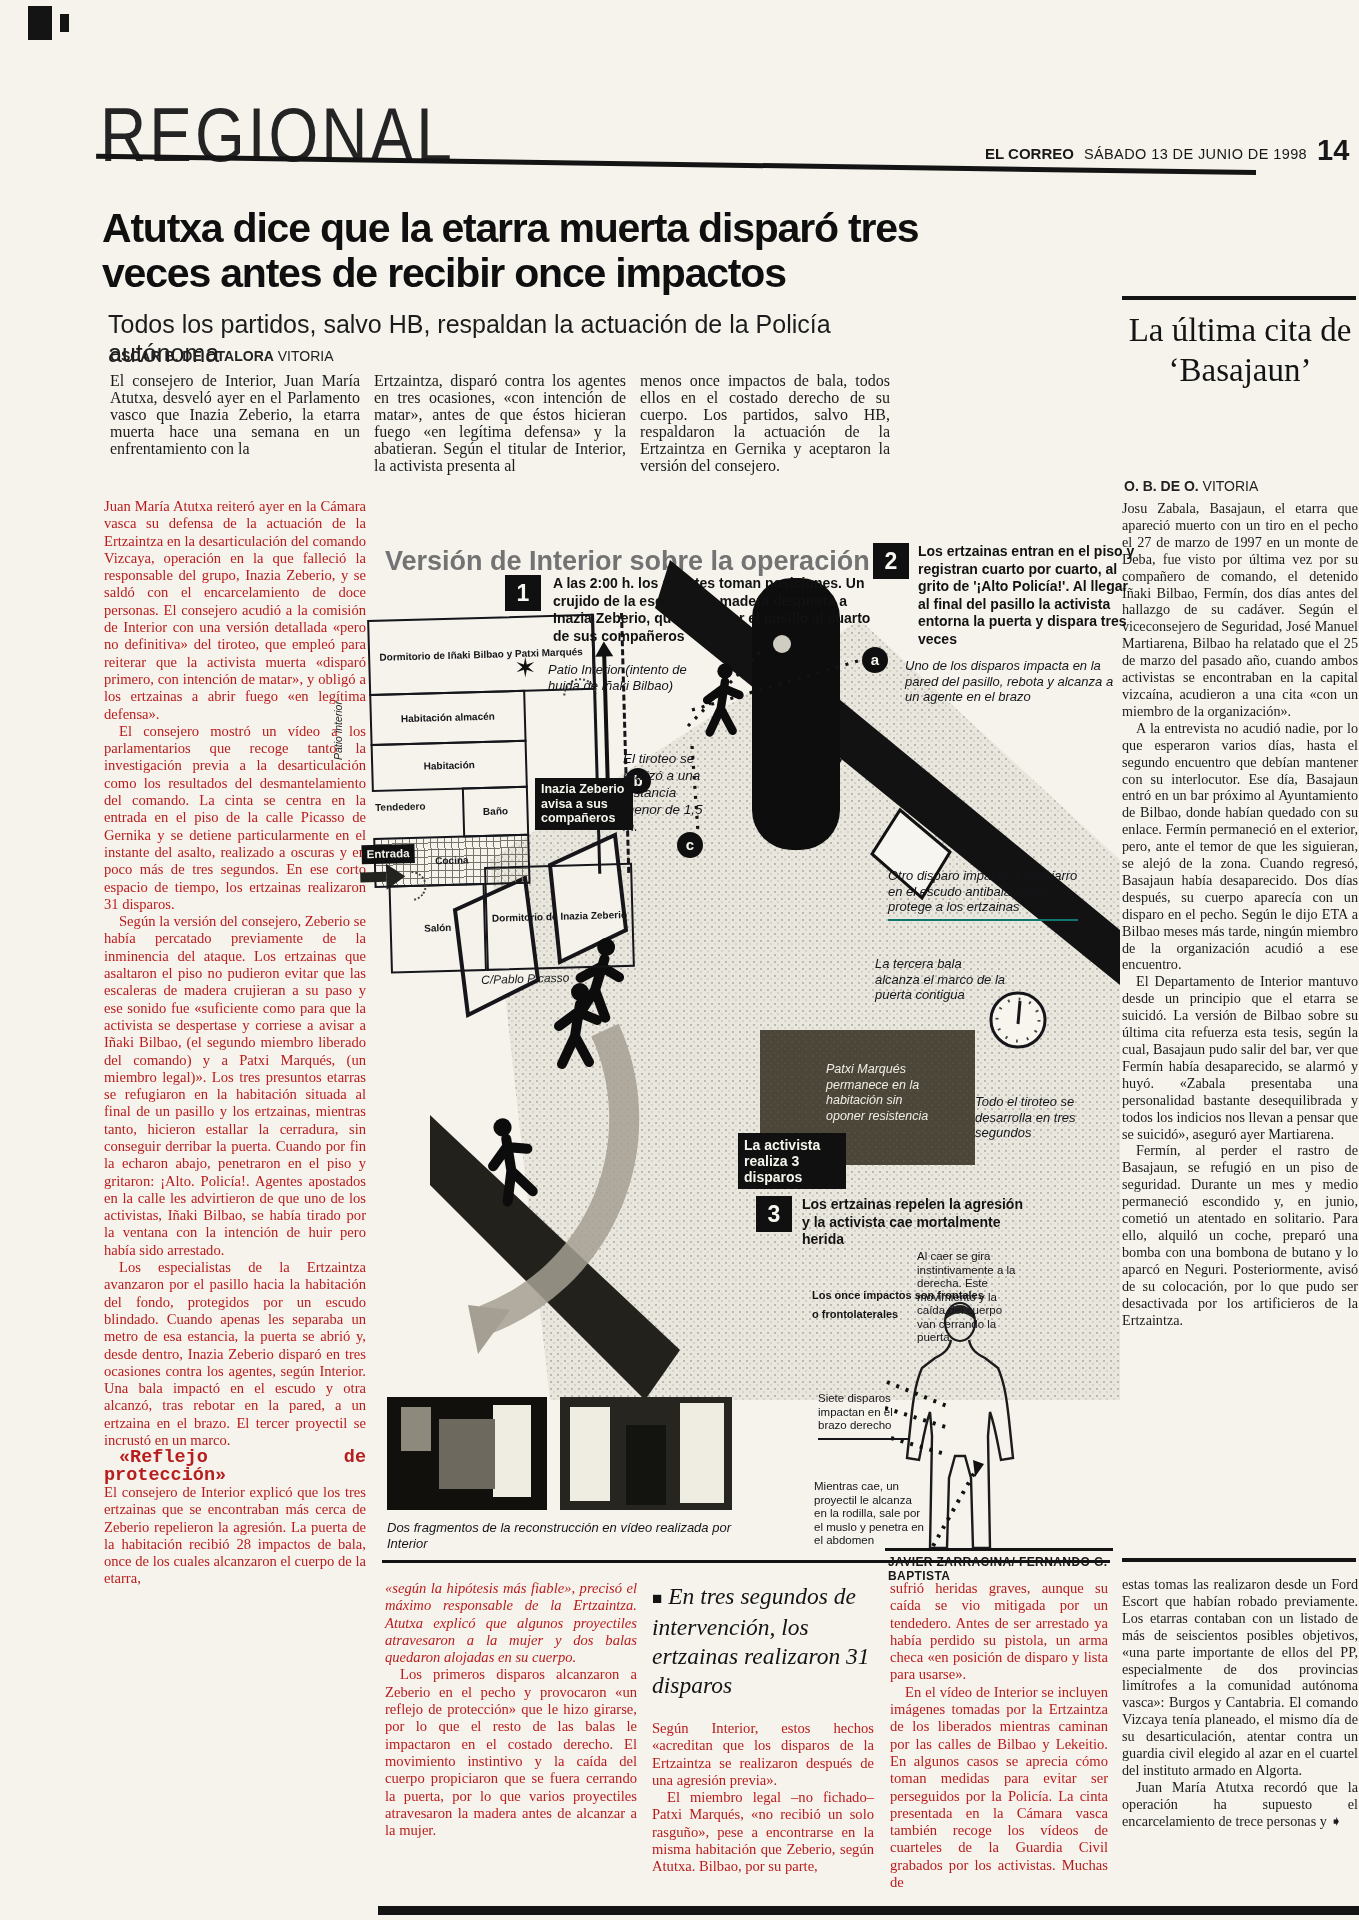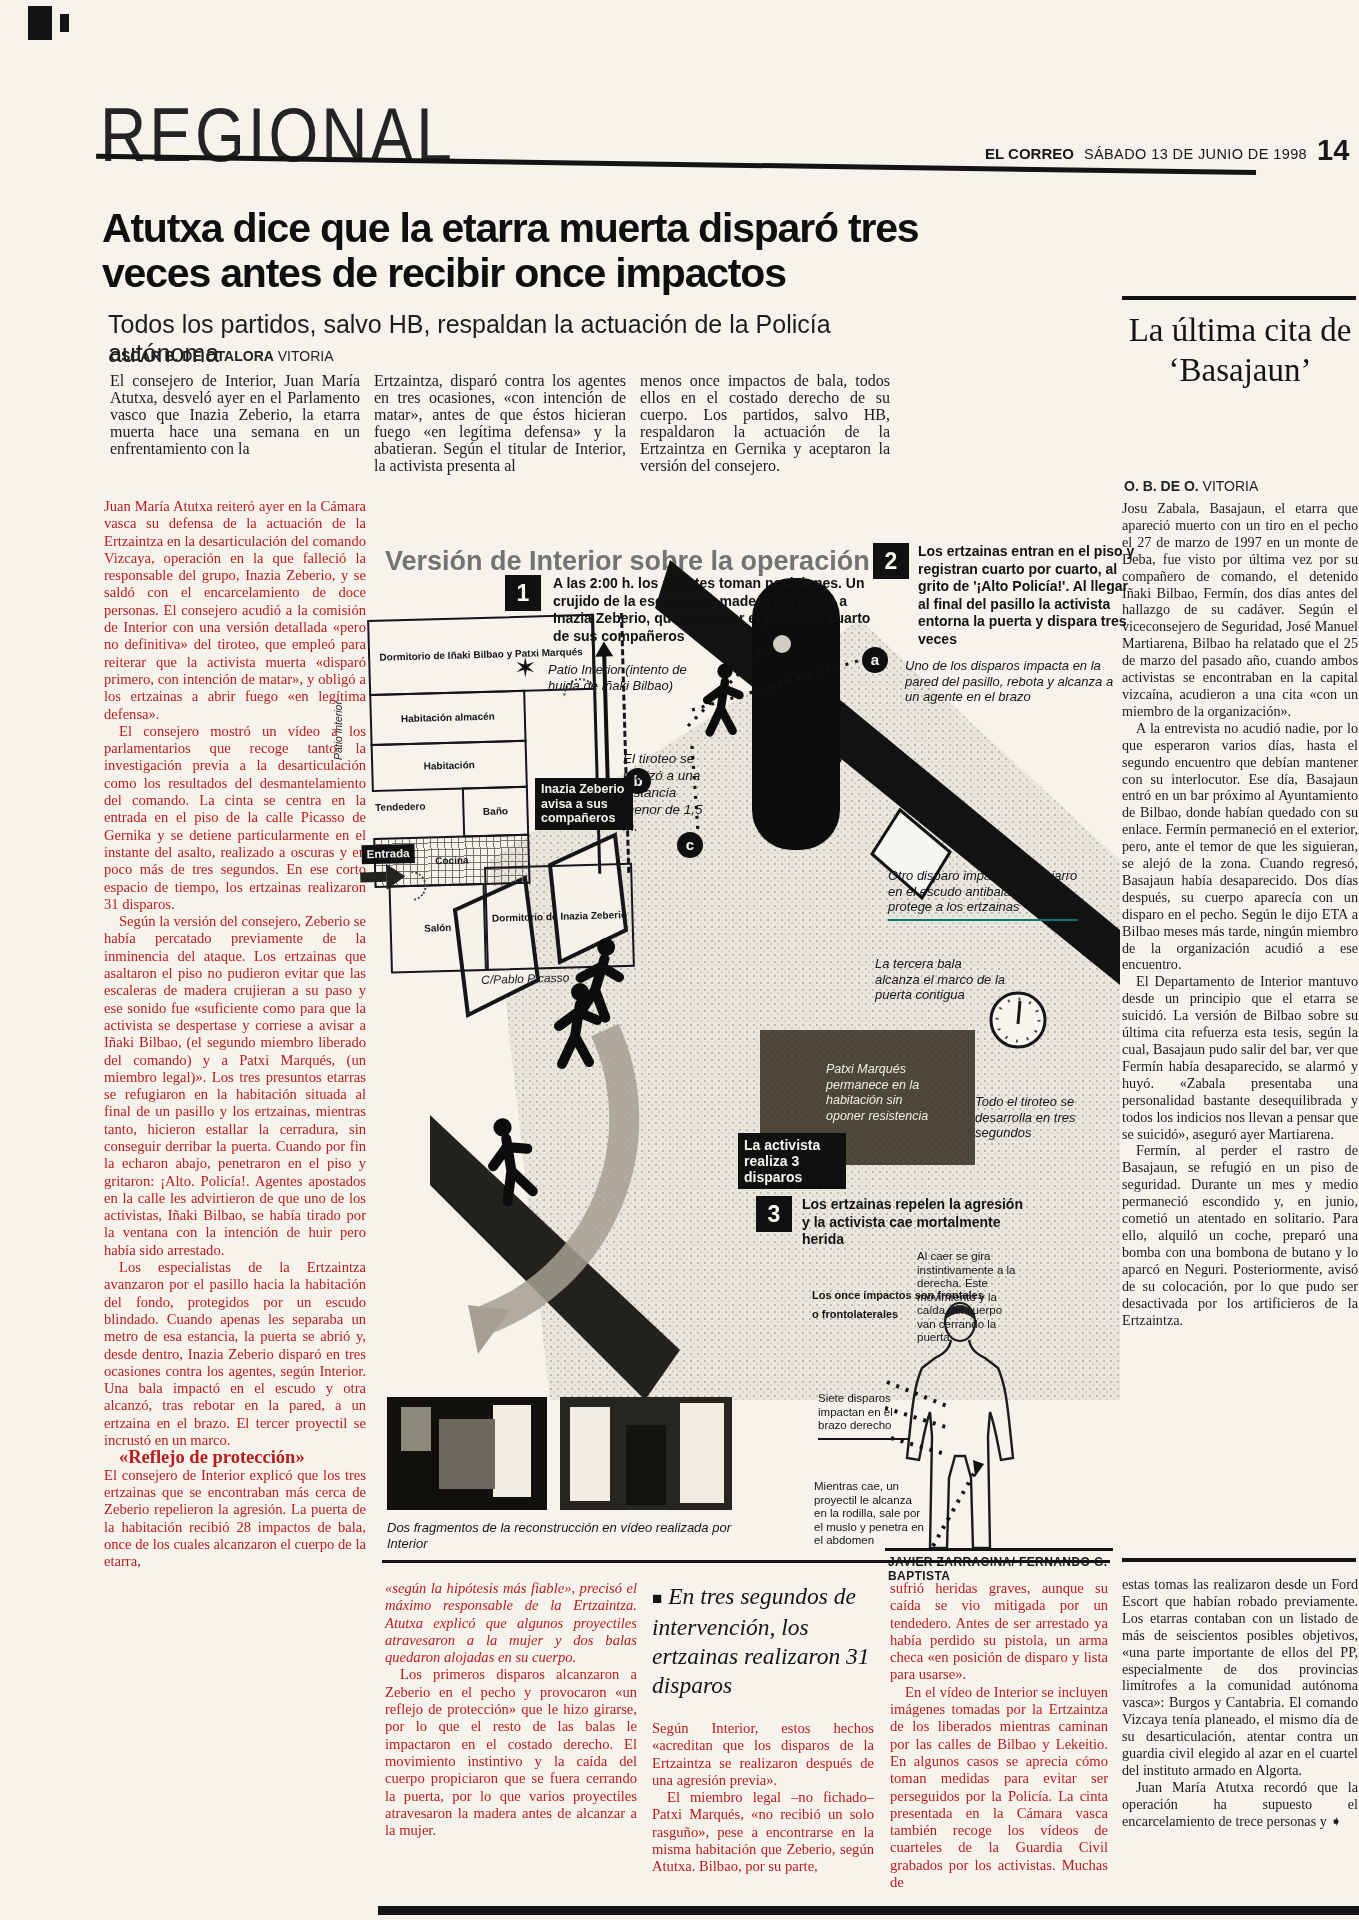--- a/index.html
+++ b/index.html
@@ -20,21 +20,21 @@
   .headline{position:absolute;left:102px;top:206px;width:832px;font-family:"Liberation Sans",sans-serif;
      font-weight:bold;font-size:41px;line-height:45px;letter-spacing:-1.2px;color:#0f0f0f;}
   .subheadline{position:absolute;left:108px;top:310px;width:800px;font-family:"Liberation Sans",sans-serif;
      font-size:25px;color:#1c1c1c;}
   .byline{position:absolute;font-family:"Liberation Sans",sans-serif;font-size:14px;color:#222;}
   .byline .who{font-weight:bold;text-align:right;}
   .lead{position:absolute;top:372px;font-size:16px;line-height:17px;text-align:justify;}
   .body-col{position:absolute;font-size:14.6px;line-height:17.3px;text-align:justify;color:#b91c1c;}
   .body-col p{margin:0;text-indent:15px;}
   .body-col p.first{text-indent:0;}
-  .colsubhead{font-family:Liberation Serif, serif;font-weight:bold;font-size:18.5px;margin:10px 0 4px;text-indent:0;}
+  .colsubhead{font-family:Liberation Mono, monospace;font-weight:bold;font-size:18.5px;margin:10px 0 4px;text-indent:0;}
   
   .info-title{position:absolute;left:385px;top:546px;font-family:"Liberation Sans",sans-serif;
      font-weight:bold;font-size:27px;color:#737373;}
   .stepnum{position:absolute;width:36px;height:36px;background:#101010;color:#f7f6ef;
      font:bold 23px/36px "Liberation Sans",sans-serif;text-align:center;z-index:6;}
   .steptxt{position:absolute;font:bold 14px/17.5px "Liberation Sans",sans-serif;color:#121212;z-index:6;}
   .note{position:absolute;font:italic 13px/15.5px "Liberation Sans",sans-serif;color:#15151a;z-index:6;}
   .tinylbl{position:absolute;font:11.5px/13.5px "Liberation Sans",sans-serif;color:#15151a;z-index:6;}
   .blackbox{position:absolute;background:#101010;color:#f5f4ec;
      font:bold 12.5px/14.5px "Liberation Sans",sans-serif;padding:4px 6px;z-index:7;}

